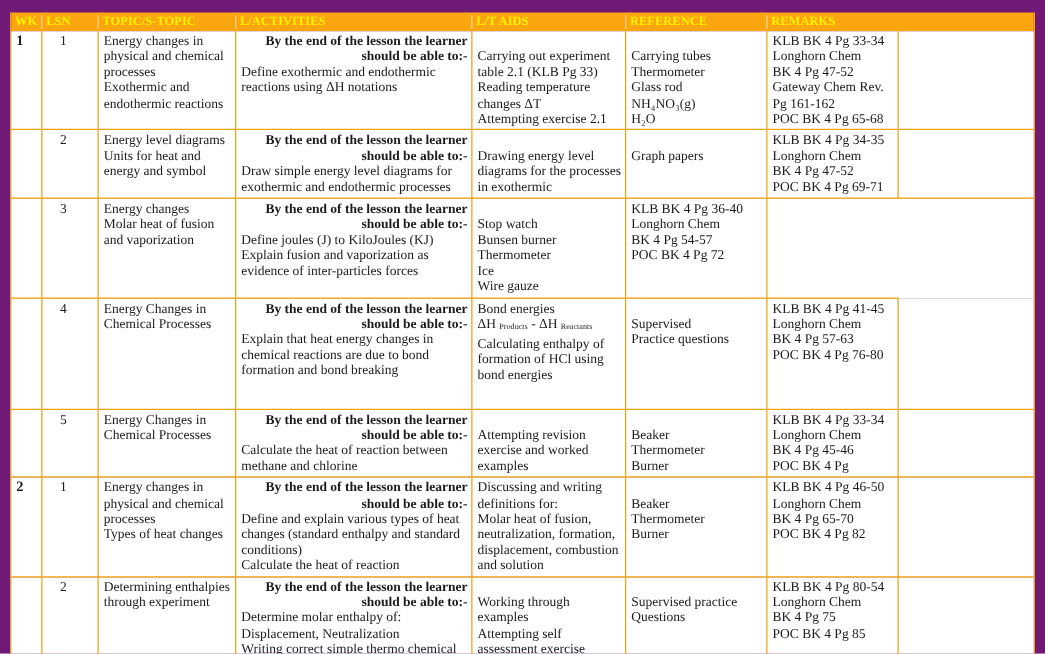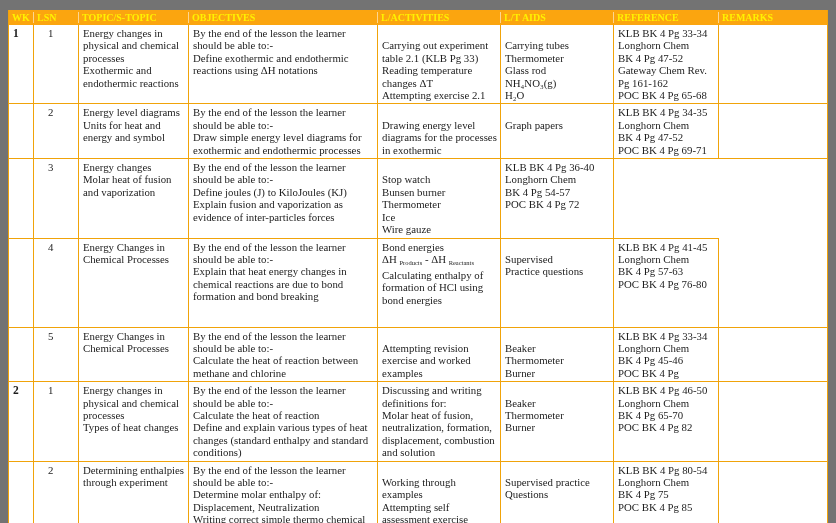--- a/index.html
+++ b/index.html
@@ -5,55 +5,54 @@
   :root{
     --table-border:#F0A30A;
     --header-bg:#FBA50F;
     --header-text:#FFF200;
     --body-text:#1c1c1c;
     --squiggle:#4A7FE0;
   }
   *{margin:0;padding:0;box-sizing:border-box;}
   html,body{background:#fff;}
   body{font-family:"Liberation Serif","DejaVu Serif",serif;color:var(--body-text);}
-  .page{position:relative;width:836px;height:523px;background:#737373;overflow:hidden;}
+  .page{position:relative;width:836px;height:523px;background:#701a75;overflow:hidden;}
   .sow-table{position:absolute;left:8px;top:10px;width:820px;border:1px solid var(--table-border);border-top:none;}
   .grid-row{display:grid;grid-template-columns:25px 45px 110px 189px 123px 113px 105px 1fr;}
   .thead{background:var(--header-bg);height:15px;align-items:center;}
   .th{font-weight:bold;font-size:10px;color:var(--header-text);padding:0 0 0 3px;white-space:nowrap;overflow:hidden;border-right:1px solid rgba(255,255,255,.55);}
   .th:last-child{border-right:none;}
   .trow{background:#fff;}
   .cell{border-right:1px solid var(--table-border);border-bottom:1px solid var(--table-border);padding:2px 3px 2px 4px;font-size:10.8px;line-height:12.4px;overflow:hidden;}
   .cell:last-child{border-right:none;}
   .trow:last-child .cell{border-bottom:none;}
   #tbody .trow:nth-child(1) .cell{min-height:75px;}
   #tbody .trow:nth-child(2) .cell{min-height:51px;}
   #tbody .trow:nth-child(3) .cell{min-height:74px;}
   #tbody .trow:nth-child(4) .cell{min-height:89px;}
   #tbody .trow:nth-child(5) .cell{min-height:49px;}
   #tbody .trow:nth-child(6) .cell{min-height:75px;}
   #tbody .trow:nth-child(7) .cell{min-height:77px;}
   .wk-cell{font-weight:bold;font-size:11.5px;}
   .lsn-cell{padding-left:14px;}
-  .obj-intro{font-weight:normal;}
+  .obj-intro{font-weight:bold;text-align:right;}
   .line{min-height:12.4px;}
   .sub{font-size:6.5px;vertical-align:-1.5px;}
   .squiggle{text-decoration:underline;text-decoration-style:wavy;text-decoration-color:var(--squiggle);text-decoration-thickness:1px;text-underline-offset:2px;}
 </style>
 </head>
 <body>
 
 <div class="page">
   <div class="sow-table">
 
     <div class="grid-row thead">
       <div class="th">WK</div>
       <div class="th">LSN</div>
       <div class="th">TOPIC/S-TOPIC</div>
-      <div class="th">OBJECTIVES</div>
       <div class="th">L/ACTIVITIES</div>
       <div class="th">L/T AIDS</div>
       <div class="th">REFERENCE</div>
       <div class="th">REMARKS</div>
     </div>
 
     <div id="tbody">
   <div class="grid-row trow">
     <div class="cell wk-cell">1</div>
     <div class="cell lsn-cell">1</div>
@@ -218,22 +217,22 @@
   <div class="grid-row trow">
     <div class="cell wk-cell">2</div>
     <div class="cell lsn-cell">1</div>
     <div class="cell">
             <div class="line">Energy changes in physical and chemical processes</div>
             <div class="line">Types of heat changes</div>
           </div>
     <div class="cell">
       <div class="obj-intro">By the end of the lesson the learner should be able to:-</div>
       <div>
+              <div class="line">Define and explain various types of heat changes (standard enthalpy and standard conditions)</div>
               <div class="line">Calculate the heat of reaction</div>
-              <div class="line">Define and explain various types of heat changes (standard enthalpy and standard conditions)</div>
             </div>
     </div>
     <div class="cell">
             <div class="line">Discussing and writing definitions for:</div>
             <div class="line">Molar heat of fusion, neutralization, formation, displacement, combustion and solution</div>
           </div>
     <div class="cell">
             <div class="line">&nbsp;</div>
             <div class="line">Beaker</div>
             <div class="line">Thermometer</div>

